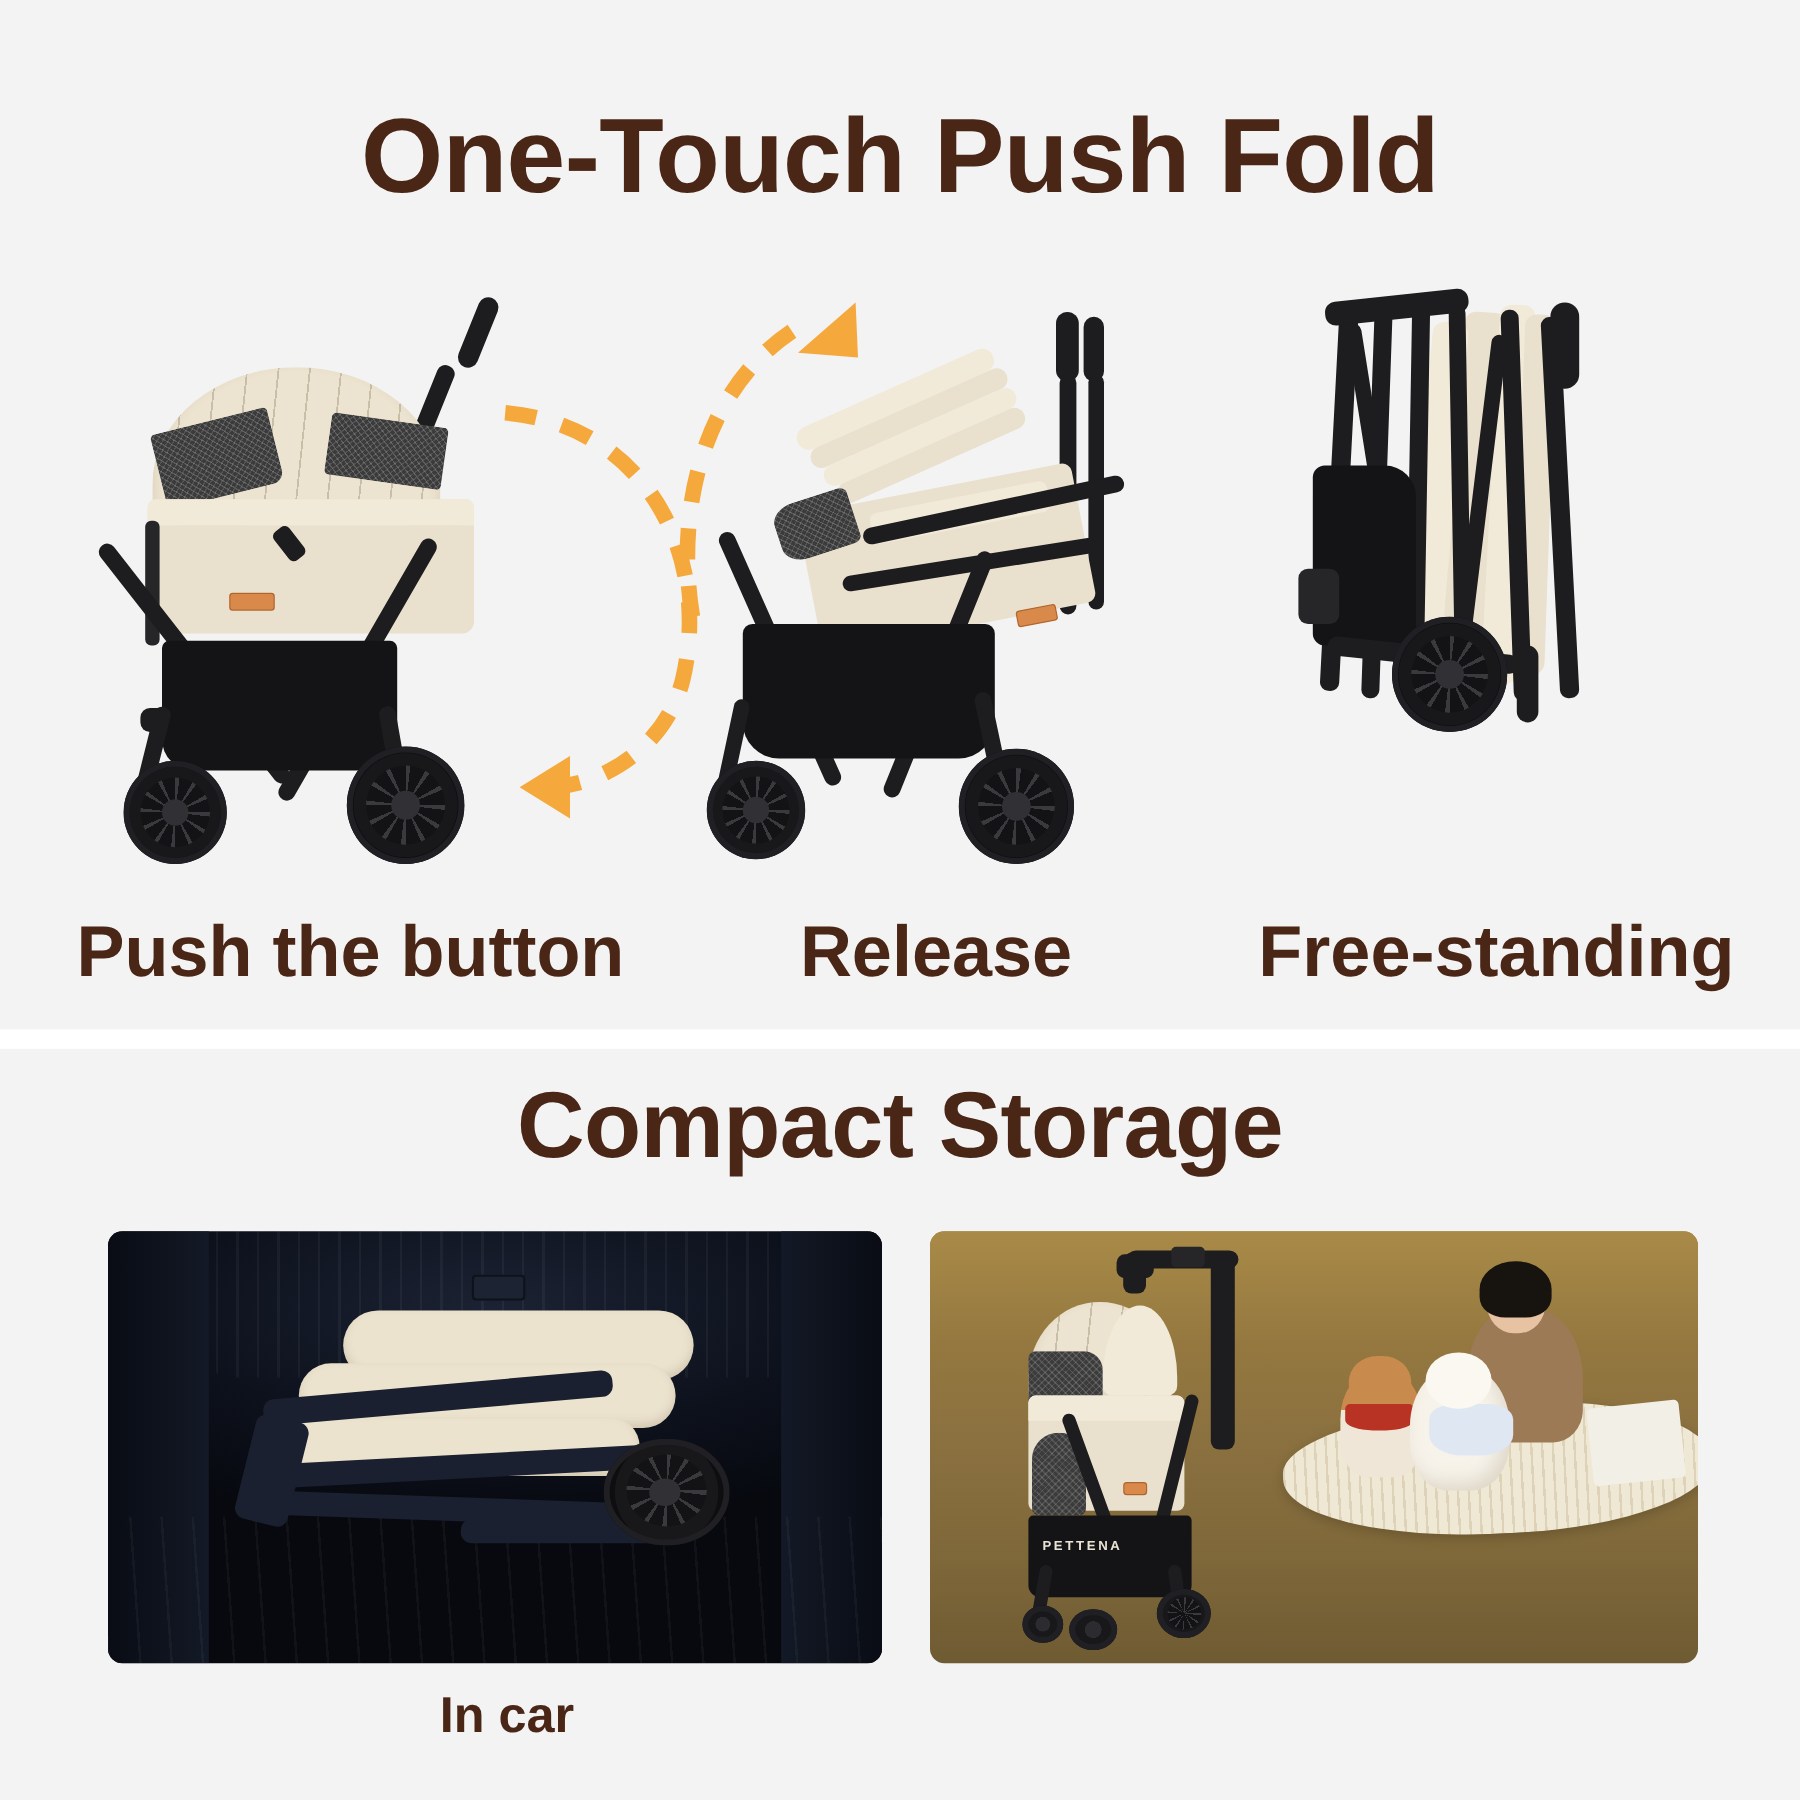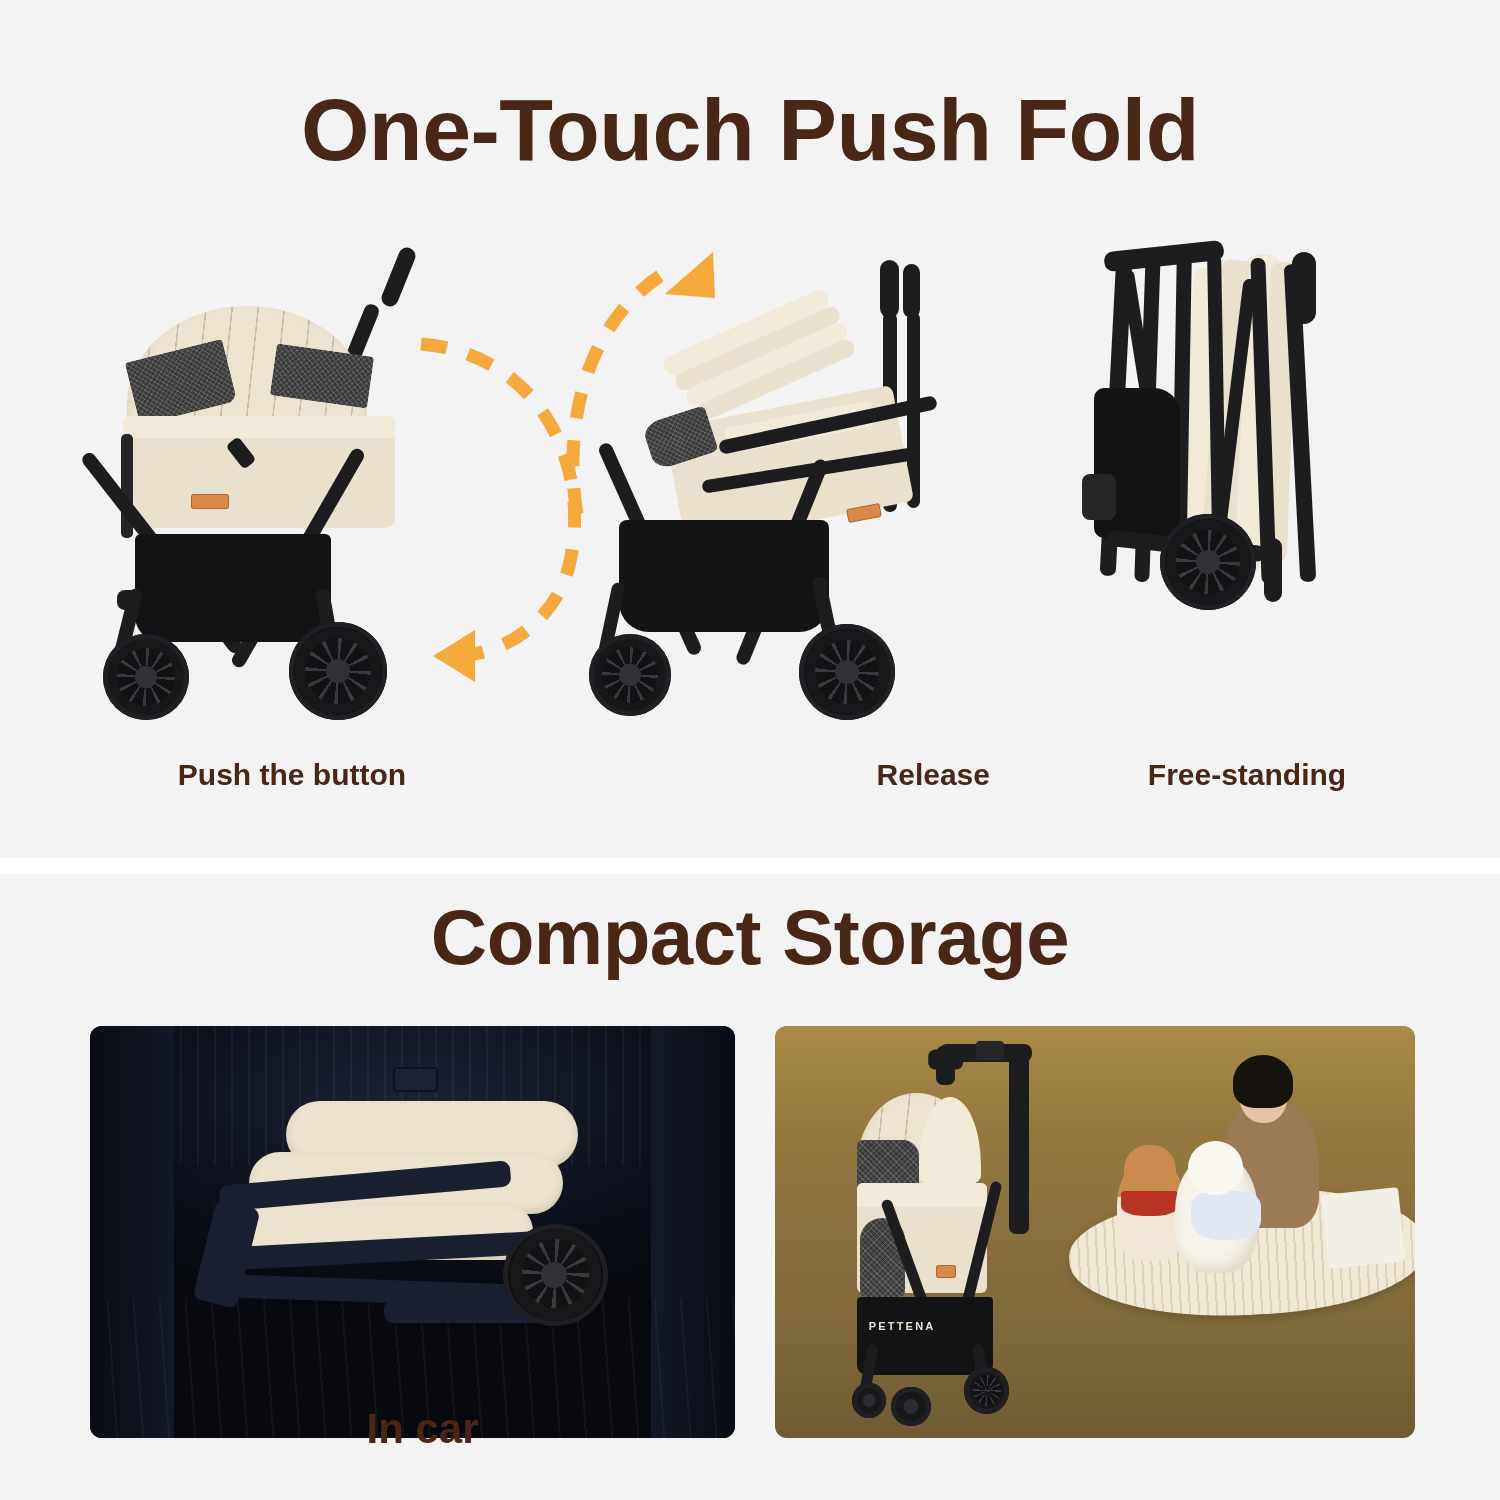--- a/index.html
+++ b/index.html
@@ -62,23 +62,23 @@
     width: 100%;
   }
   .caption {
     color: #4a2617;
     font-weight: 700;
     text-align: center;
     white-space: nowrap;
   }
 
   .caption-row-fold { top: 758px; left: 0; }
-  .caption-row-fold .caption { font-size: 30px; }
+  .caption-row-fold .caption { font-size: 60px; }
   .cap-a { width: 500px; margin-left: 42px; }
-  .cap-b { width: 420px; margin-left: 28px; text-align: right; }
+  .cap-b { width: 420px; margin-left: 28px; }
   .cap-c { width: 470px; margin-left: 22px; }
 
   .caption-row-storage { top: 1405px; left: 10px; }
   .caption-row-storage .caption { font-size: 42px; }
   .cap-d { width: 645px; margin-left: 90px; }
   .cap-e { width: 640px; margin-left: 40px; }
 
   
   .stage {
     position: absolute;
@@ -124,21 +124,21 @@
     box-shadow: inset 0 0 0 1px rgba(120,60,20,.45);
   }
 
   
   .arc-wrap { position: absolute; overflow: visible; }
 
   
   .photo {
     position: absolute;
     top: 1026px;
-    height: 412px;
+    height: 360px;
     border-radius: 12px;
     overflow: hidden;
     text-align: center;
   }
   .photo-car {
     left: 90px; width: 645px;
     background:
       radial-gradient(ellipse 70% 50% at 50% 18%, #1b2233 0%, #0d111c 60%, #07090f 100%);
   }
   .photo-camp {

